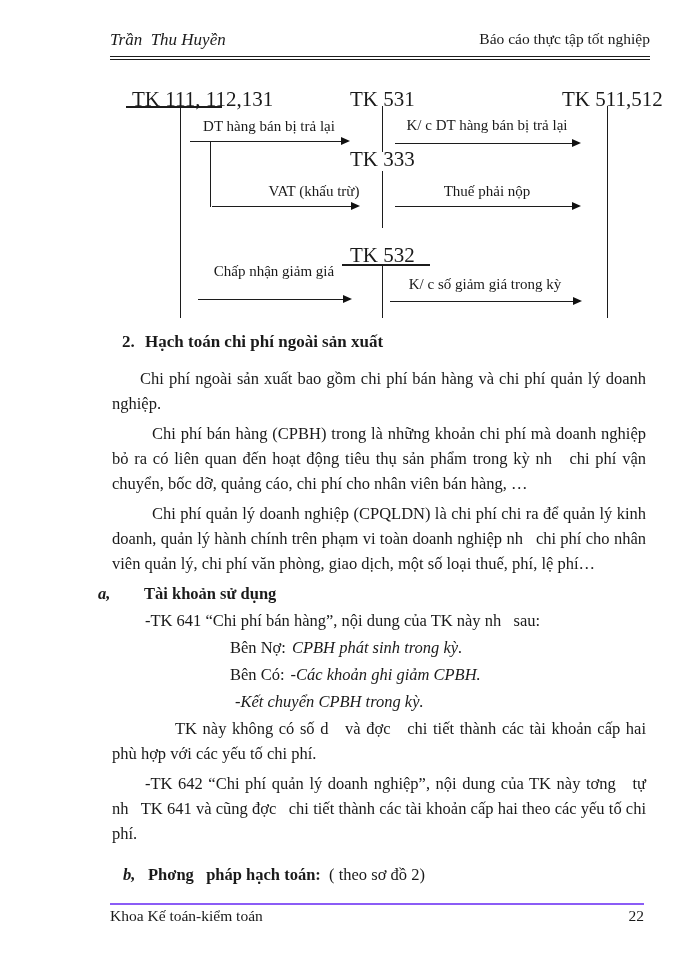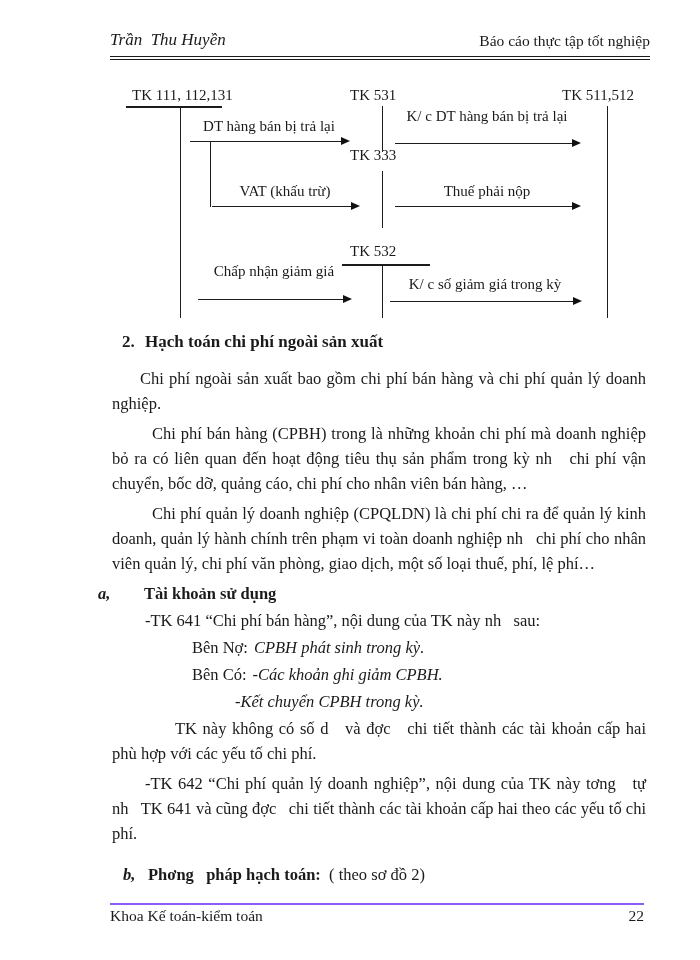--- a/index.html
+++ b/index.html
@@ -8,29 +8,29 @@
     width:700px; height:960px;
     margin:0 auto;
     background:#ffffff;
     font-family:"Liberation Serif","DejaVu Serif",serif;
     color:#1a1a1a;
     overflow:hidden;
   }
   
   .header {
     position:absolute; left:110px; top:30px; width:540px;
-    display:flex; justify-content:space-between; align-items:flex-end;
+    display:flex; justify-content:space-between; 
     border-bottom:4px double #1c1c1c;
     padding-bottom:6px;
   }
   .header .author { font-style:italic; font-size:17px; }
   .header .doc-title { font-size:15.5px; }
   
   .diagram { position:absolute; left:110px; top:85px; width:540px; height:238px; font-size:15px; }
-  .acct { position:absolute; font-size:15px; white-space:pre; }
+  .acct { position:absolute; font-size:21px; white-space:pre; }
   .vline { position:absolute; width:1.4px; background:#1c1c1c; }
   .hline { position:absolute; height:1.5px; background:#1c1c1c; }
   .arrow { position:absolute; height:0; border-top:1.3px solid #1c1c1c; }
   .arrow::after {
     content:""; position:absolute; right:-2px; top:-4.7px;
     width:0; height:0;
     border-left:9px solid #111;
     border-top:4px solid transparent;
     border-bottom:4px solid transparent;
   }
@@ -49,21 +49,21 @@
   .indent-note { text-indent:63px; }
   .line { margin:0 0 2px 0; text-align:left; }
   .ml-benno { margin-left:80px; }
   .ml-ket { margin-left:123px; }
   .item-a { margin-left:-14px; }
   .item-a .marker { display:inline-block; width:46px; font-weight:bold; font-style:italic; }
   .item-b { margin-left:11px; margin-top:16px; }
   .item-b .marker { display:inline-block; width:25px; font-weight:bold; font-style:italic; }
   .bold-ital { font-weight:bold; }
   .ital { font-style:italic; }
-  .lbl { margin-right:6px; }
+  .lbl { margin-right:6px;margin-left:38px; }
   
   .footer {
     position:absolute; left:110px; top:903px; width:534px;
     border-top:2px solid #8b5cf6;
     padding-top:2px;
     display:flex; justify-content:space-between;
     font-size:15.5px;
   }
 </style>
 </head>
@@ -89,24 +89,24 @@
     <div class="vline" style="left:100px; top:56px; height:66px;"></div>
     <div class="vline" style="left:272px; top:21px; height:46px;"></div>
     <div class="vline" style="left:272px; top:86px; height:57px;"></div>
     <div class="hline" style="left:232px; top:179px; width:88px;"></div>
     <div class="vline" style="left:272px; top:179px; height:54px;"></div>
     <div class="vline" style="left:497px; top:21px; height:212px;"></div>
 
     <span class="dlabel" style="left:80px; top:33px; width:158px;">DT hàng bán bị trả lại</span>
     <div class="arrow" style="left:80px; top:56px; width:158px;"></div>
 
-    <span class="dlabel" style="left:285px; top:23px; width:184px;">K/ c DT hàng bán bị trả lại</span>
+    <span class="dlabel" style="left:285px; top:32px; width:184px;">K/ c DT hàng bán bị trả lại</span>
     <div class="arrow" style="left:285px; top:58px; width:184px;"></div>
 
-    <span class="dlabel" style="left:102px; top:98px; width:146px;">VAT (khấu trừ)</span>
+    <span class="dlabel" style="left:102px; top:98px; width:146px;padding-left:29px;">VAT (khấu trừ)</span>
     <div class="arrow" style="left:102px; top:121px; width:146px;"></div>
 
     <span class="dlabel" style="left:285px; top:98px; width:184px;">Thuế phải nộp</span>
     <div class="arrow" style="left:285px; top:121px; width:184px;"></div>
 
     <span class="dlabel" style="left:88px; top:178px; width:152px;">Chấp nhận giảm giá</span>
     <div class="arrow" style="left:88px; top:214px; width:152px;"></div>
 
     <span class="dlabel" style="left:280px; top:191px; width:190px;">K/ c số giảm giá trong kỳ</span>
     <div class="arrow" style="left:280px; top:216px; width:190px;"></div>

